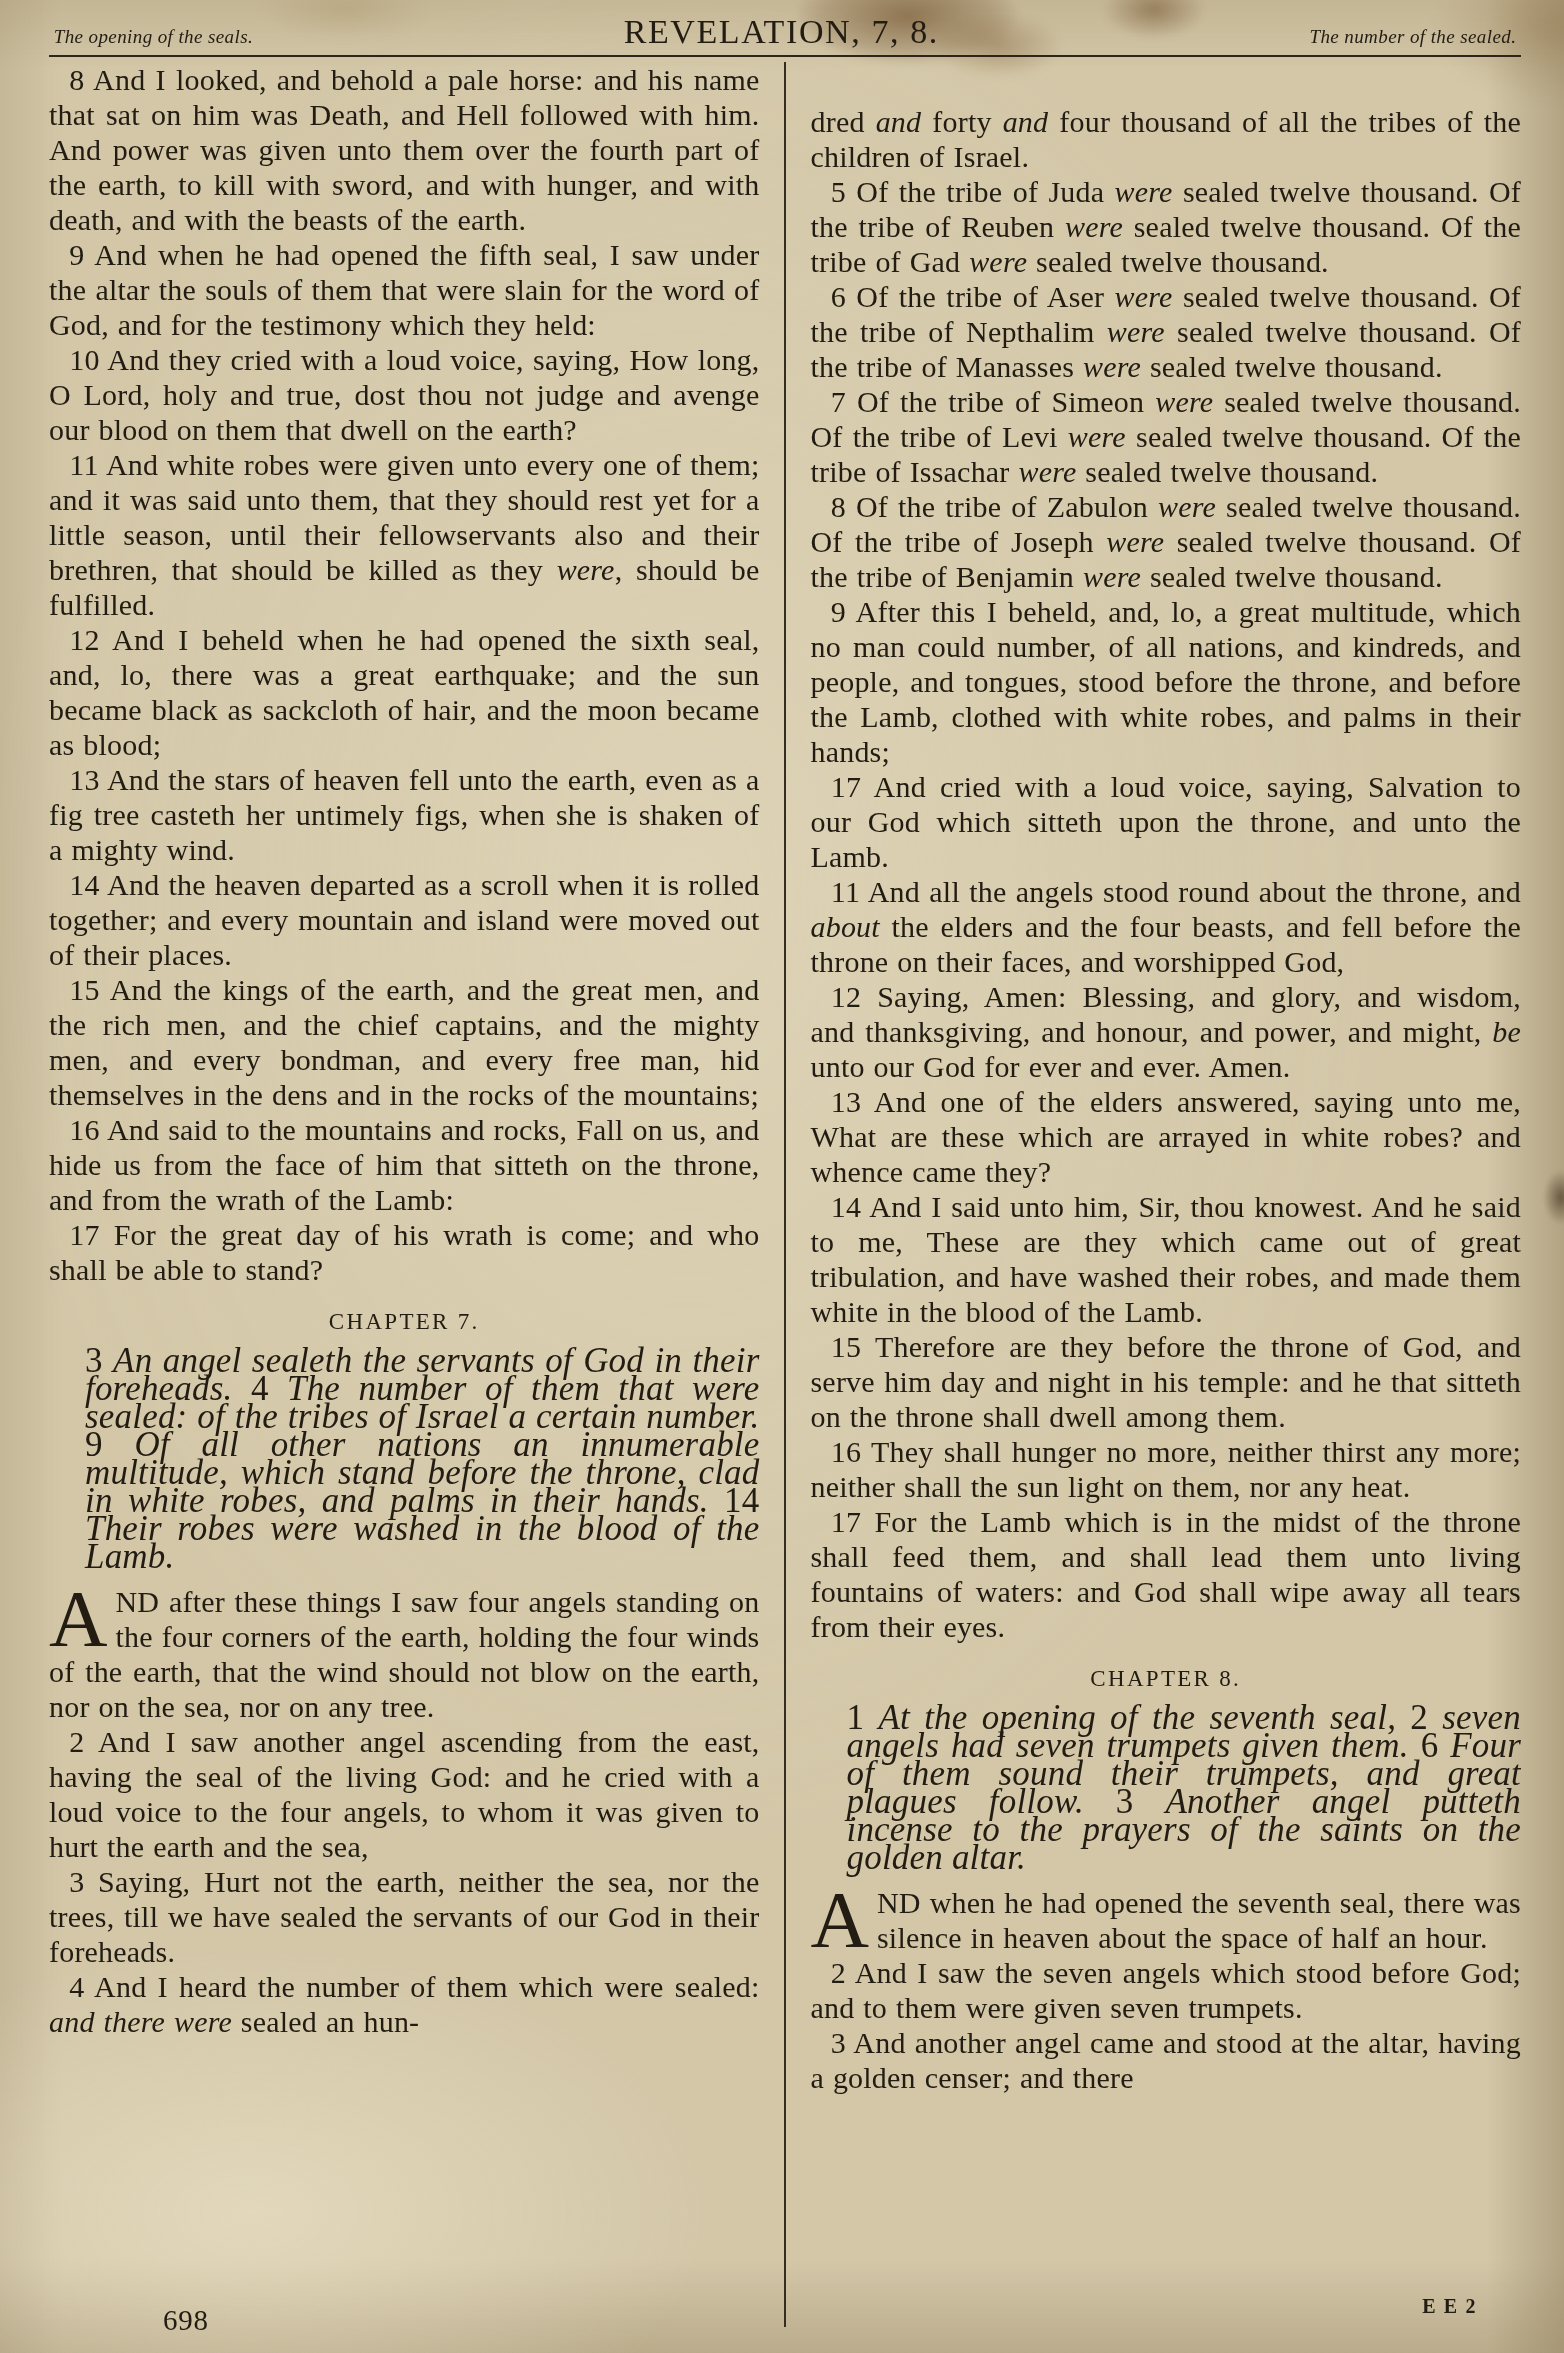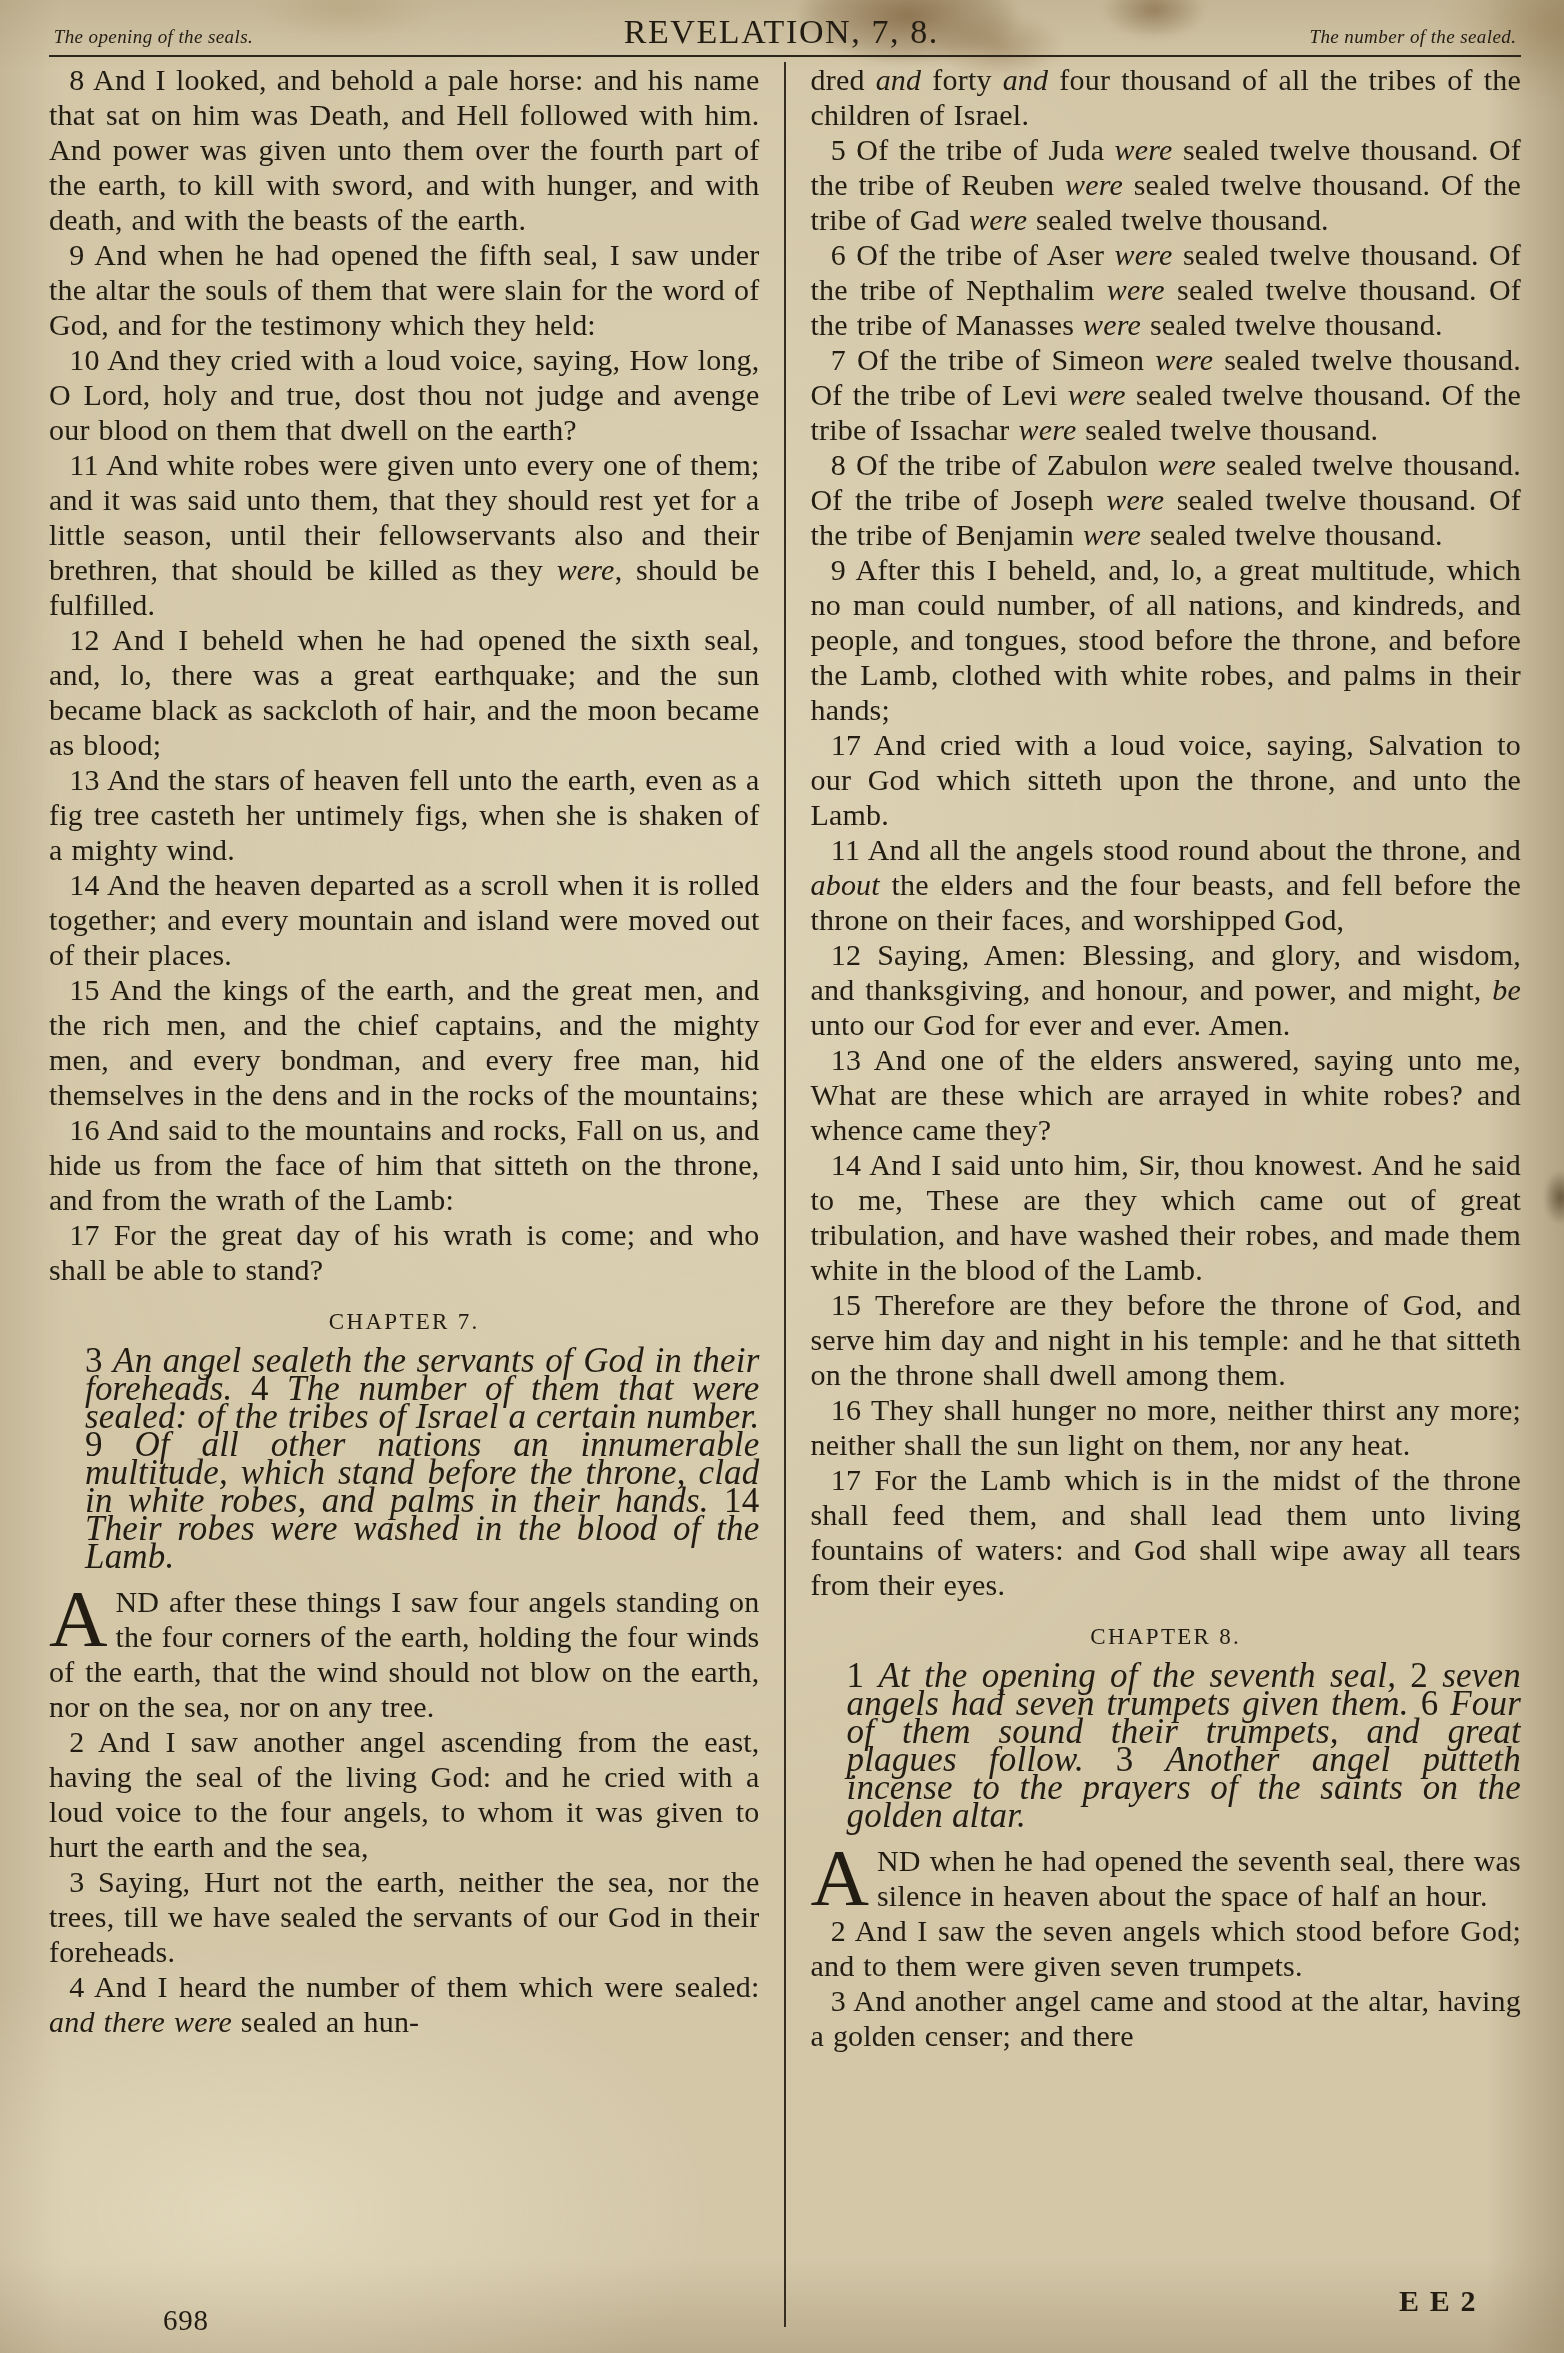--- a/index.html
+++ b/index.html
@@ -77,21 +77,21 @@
     top: 0;
     bottom: 27px;
     width: 1.6px;
     background: #352d1f;
   }
   .col {
     width: 50%;
     overflow: hidden;
   }
   .col-left  { padding-right: 26px; }
-  .col-right { padding-left: 25px; }
+  .col-right { padding-left: 25px; margin-top: 42px; }
 
   p.verse {
     margin: 0;
     font-size: 30px;
     line-height: 35px;
     text-align: justify;
     text-indent: 20.3px;
     letter-spacing: 0.2px;
     word-spacing: 1.2px;
   }
@@ -124,21 +124,21 @@
     position: absolute;
     left: 163px;
     bottom: 17px;
     font-size: 29px;
     letter-spacing: 0.8px;
   }
   .signature {
     position: absolute;
     right: 88px;
     bottom: 36px;
-    font-size: 30px;
+    font-size: 20px;
     font-weight: bold;
     letter-spacing: 1.6px;
   }
 </style>
 </head>
 <body>
 
 <div class="stain" id="stain1"></div>
 <div class="stain" id="stain2"></div>
 <div class="stain" id="stain3"></div>

